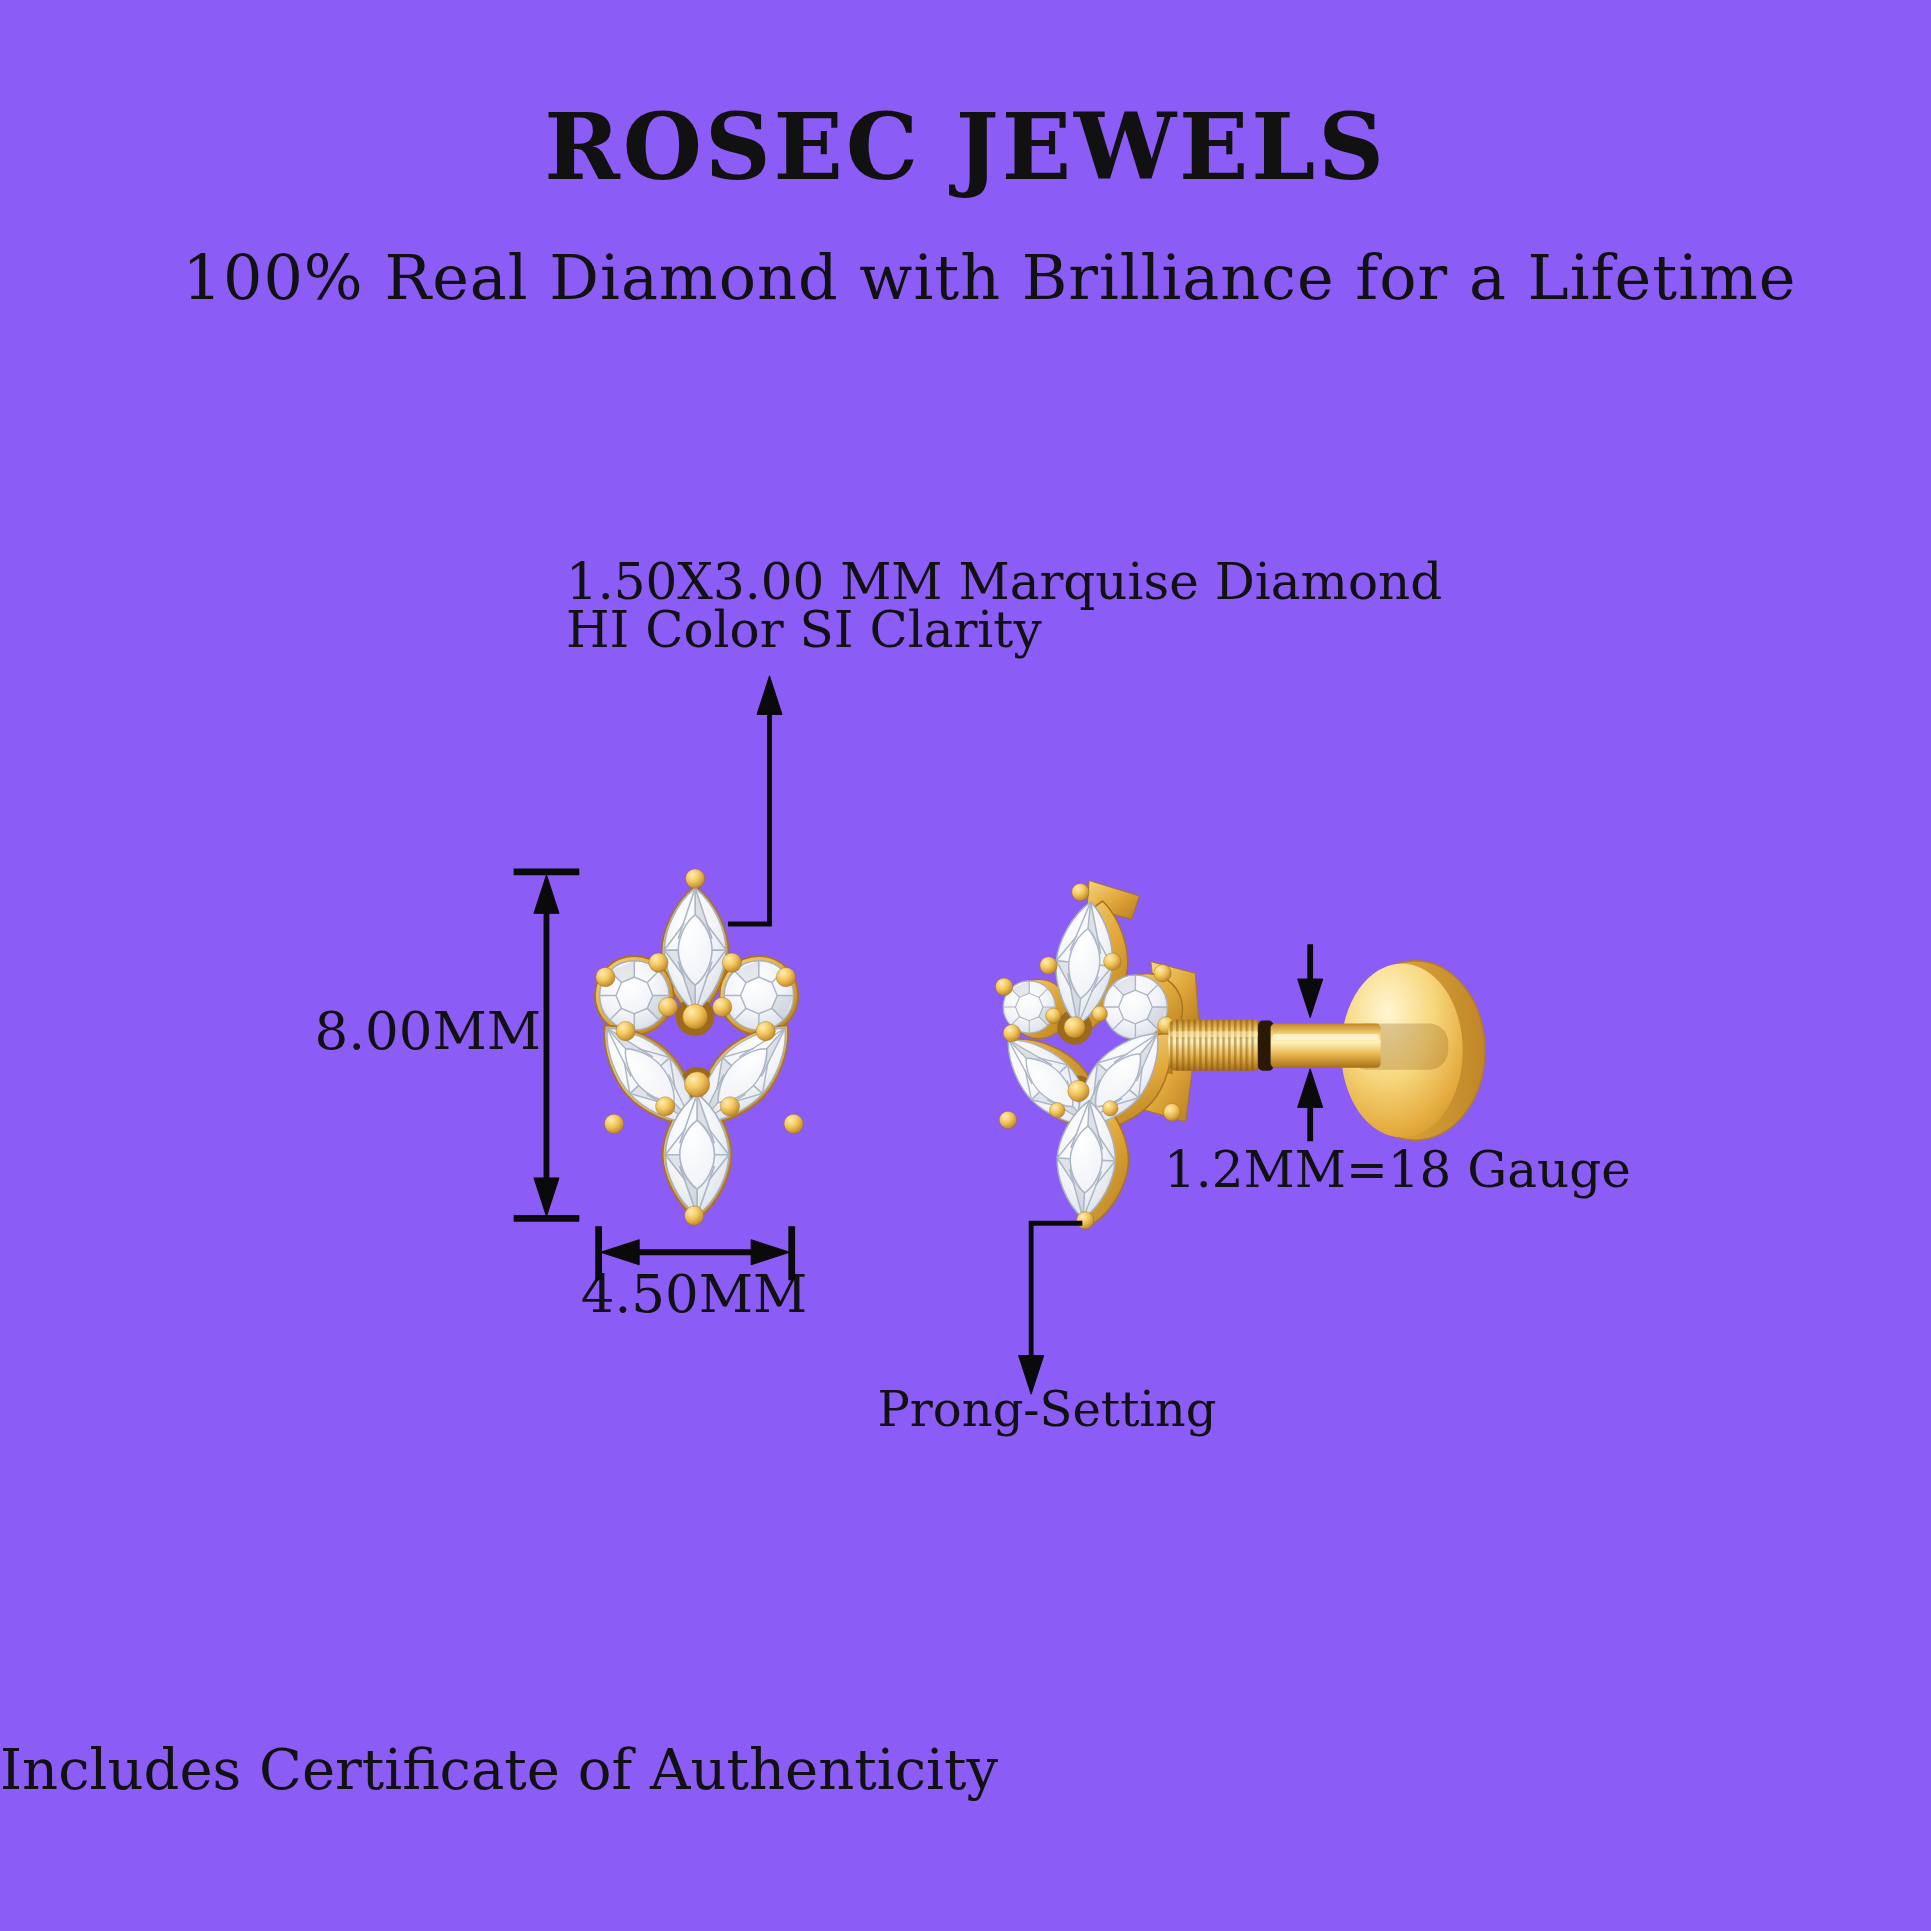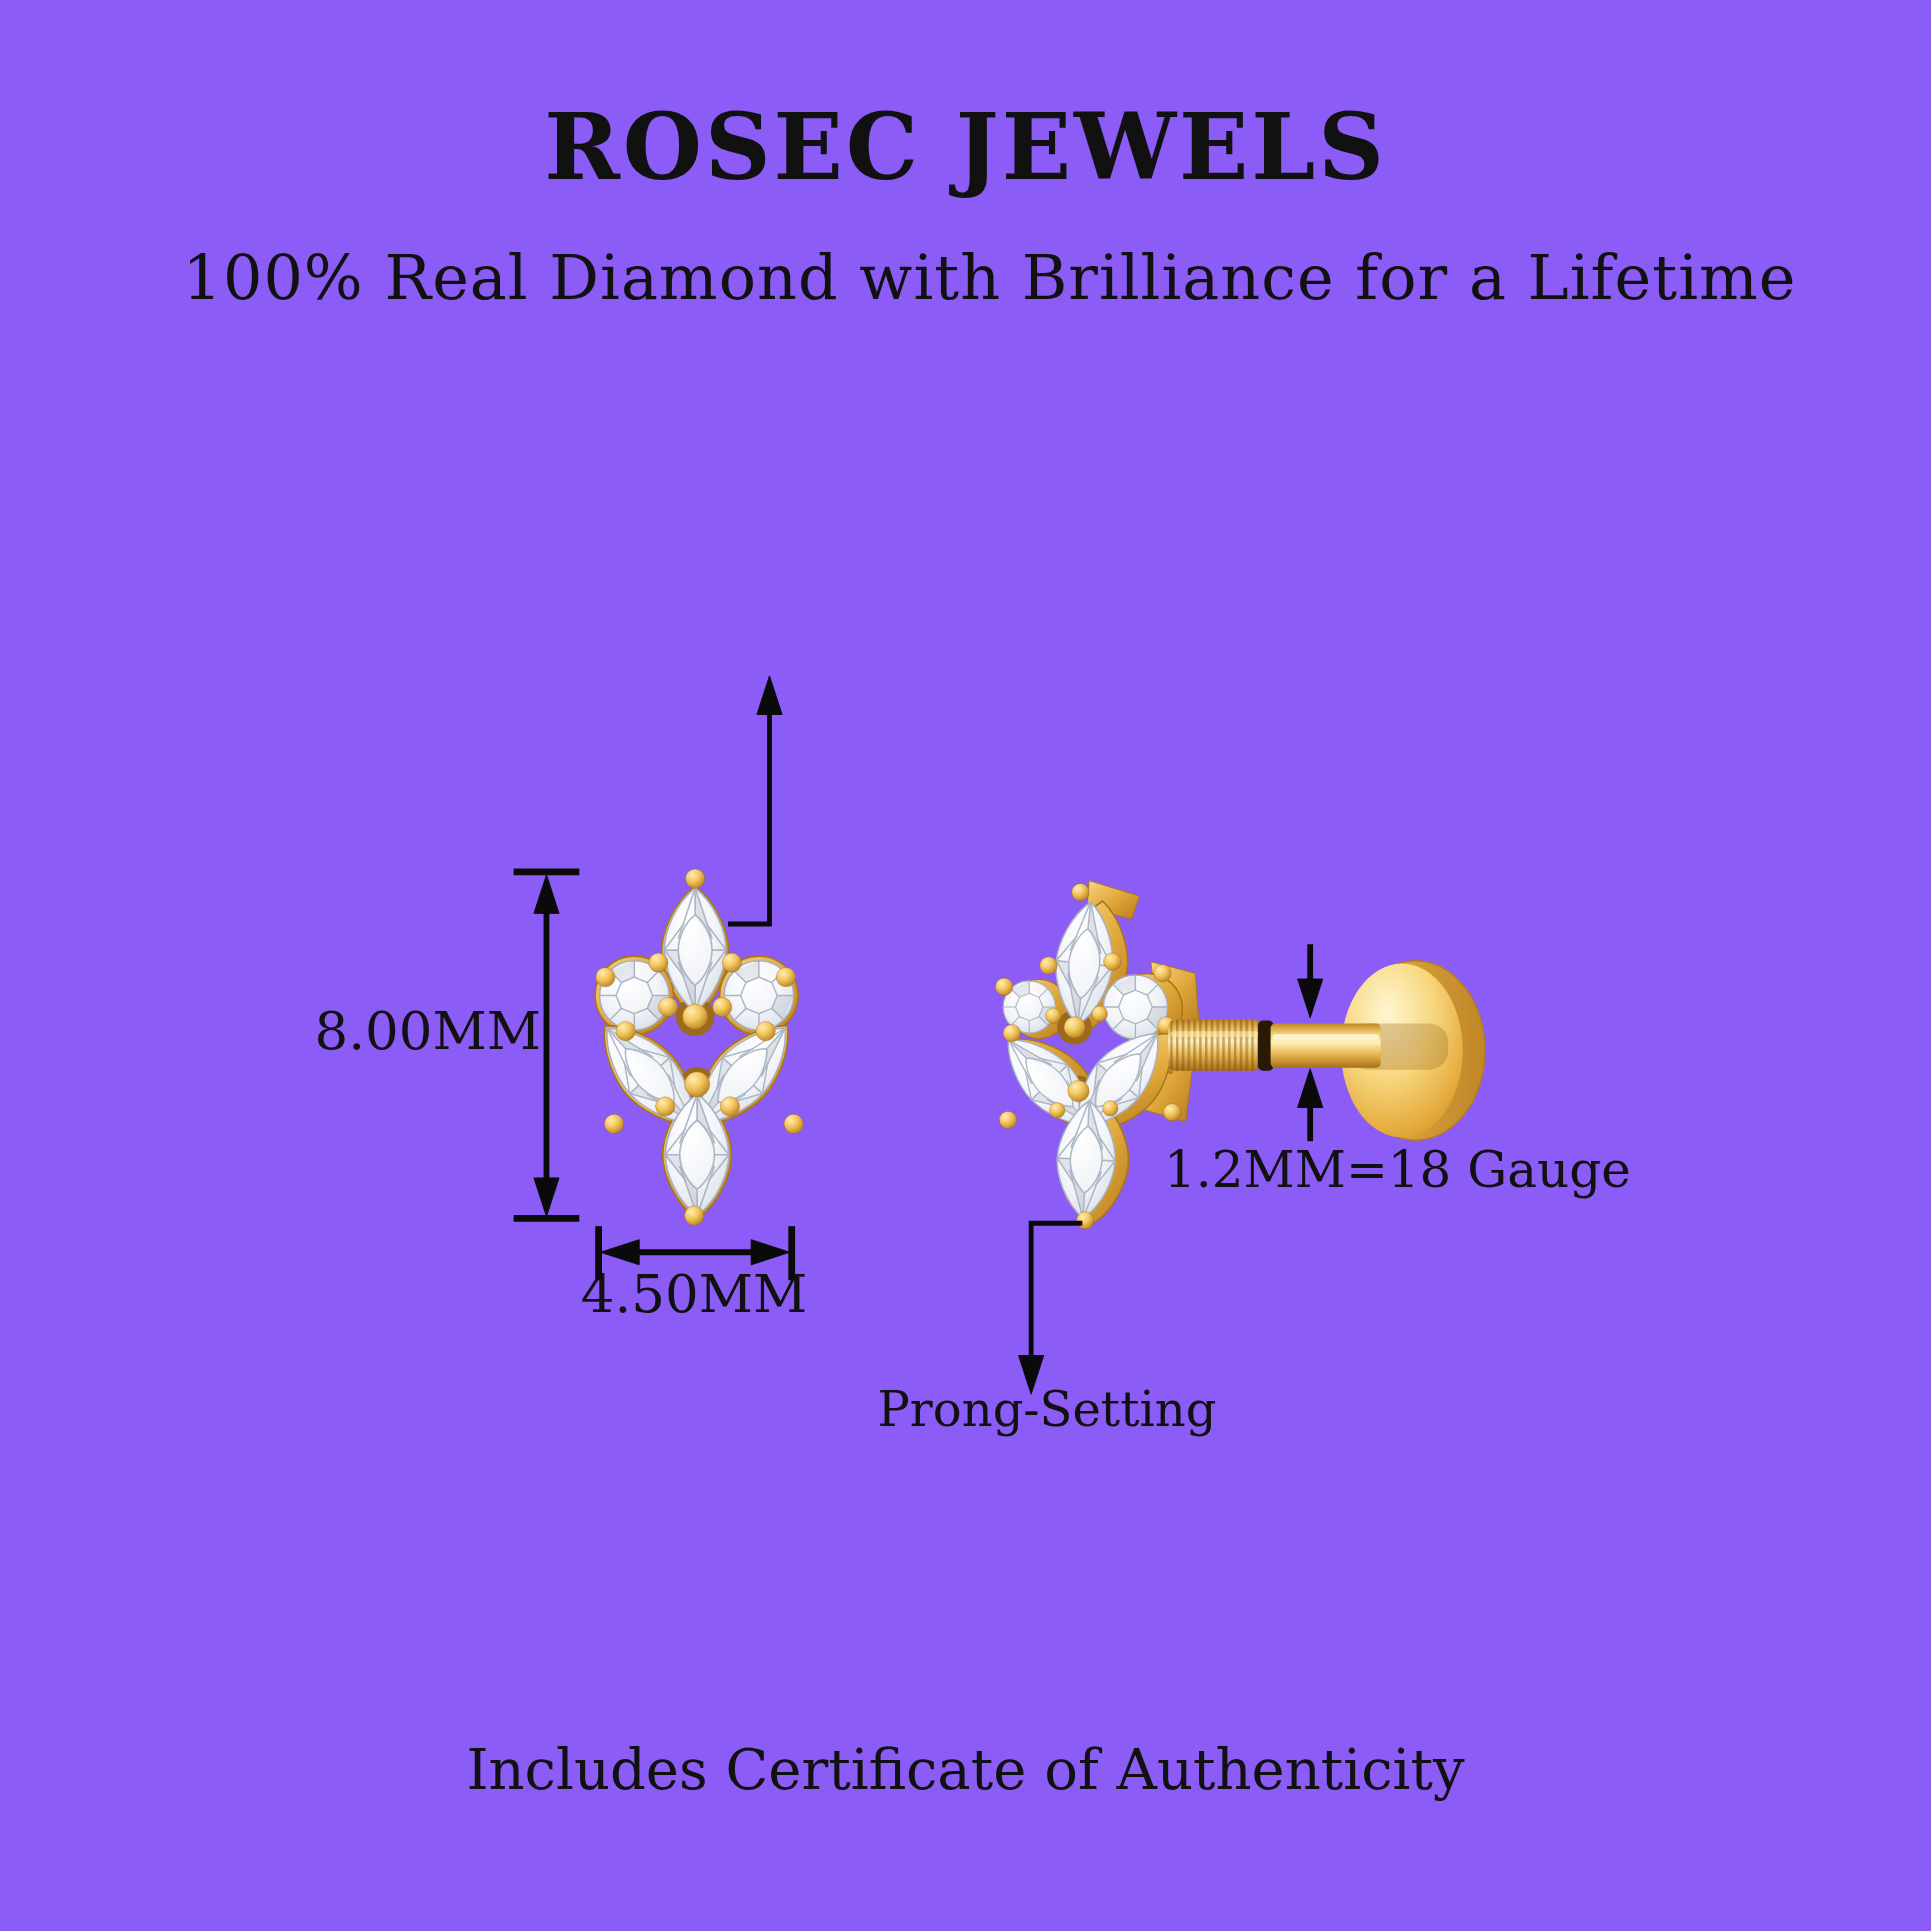--- a/index.html
+++ b/index.html
@@ -8,31 +8,35 @@
   .abs{position:absolute;}
   .title{width:100%;text-align:center;top:102px;font-size:91px;letter-spacing:2.9px;font-weight:600;line-height:1;}
   .tagline{width:100%;text-align:center;top:247px;font-size:62px;letter-spacing:1px;font-weight:500;line-height:1;padding-left:24px;}
   .callout{font-size:50px;line-height:0.95;font-weight:500;}
   .stone-callout{left:566px;top:559px;}
   .dim-label{font-size:53px;font-weight:500;line-height:1;}
   .height-label{right:1390px;top:1004px;}
   .width-label{left:694px;top:1267px;transform:translateX(-50%);text-align:center;}
   .gauge-label{left:1164px;top:1145px;font-size:50px;}
   .setting-label{left:1047px;top:1385px;transform:translateX(-50%);font-size:48px;}
-  .footer{width:100%;text-align:center;top:1742px;font-size:56px;font-weight:500;line-height:1;}
+  .footer{width:100%;top:1742px;font-size:56px;font-weight:500;line-height:1;}
   svg{position:absolute;left:0;top:0;}
 </style>
 </head>
 <body>
 
 <div class="canvas">
 
   <div class="abs title">ROSEC JEWELS</div>
   <div class="abs tagline">100% Real Diamond with Brilliance for a Lifetime</div>
 
+  <div class="abs callout stone-callout">
+    <div>1.50X3.00 MM Marquise Diamond</div>
+    <div>HI Color SI Clarity</div>
+  </div>
 
   <div class="abs dim-label height-label">8.00MM</div>
   <div class="abs dim-label width-label">4.50MM</div>
   <div class="abs dim-label gauge-label">1.2MM=18 Gauge</div>
   <div class="abs dim-label setting-label">Prong-Setting</div>
 
   <div class="abs footer">Includes Certificate of Authenticity</div>
 
   <svg width="1931" height="1931" viewBox="0 0 2000 2000">
     <defs>

